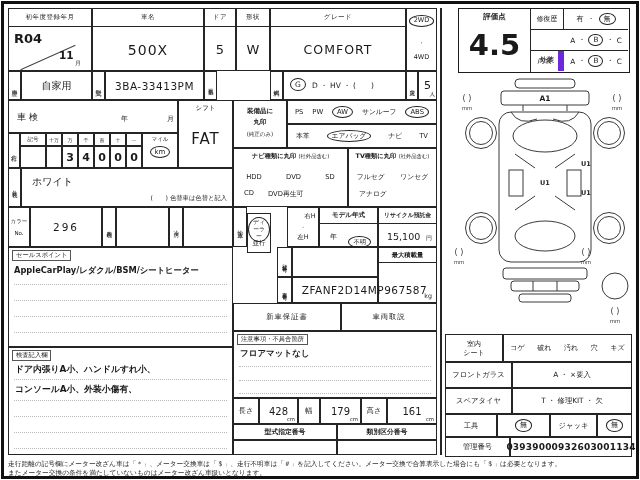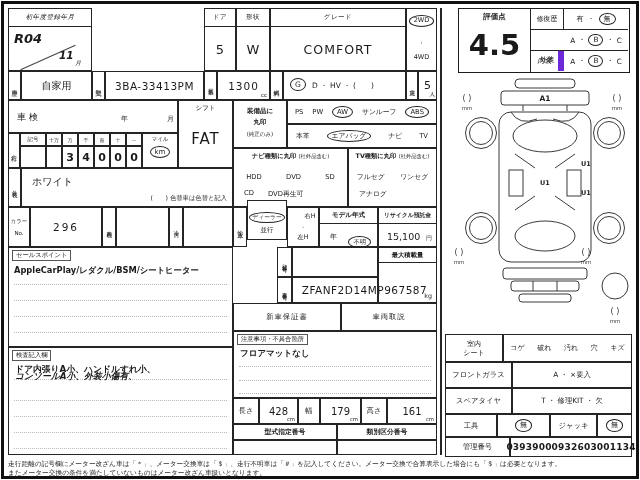--- a/index.html
+++ b/index.html
@@ -17,27 +17,31 @@
   .tab{position:absolute;border:1px solid #555;font-size:6.3px;padding:1px 3px;background:#fff;line-height:1.1;}
   .big{font-weight:bold;}
   svg text{font-family:"DejaVu Sans","Liberation Sans",sans-serif;}
 </style>
 </head>
 <body>
 
 <div id="stage">
 <div id="frame"></div>
 
-<div class="c" style="left:8px;top:8px;width:84px;height:63px;font-style:italic;">
+<div class="c" style="left:8px;top:8px;width:84px;height:63px;">
   <div class="n cen hd" style="left:0;top:0;width:100%;height:18px;border-bottom:1px solid #252525;">初年度登録年月</div>
   <div class="n" style="left:5px;top:22px;font-size:13px;font-weight:bold;">R04</div>
   <div class="n" style="left:9px;top:48px;width:60px;border-top:1px solid #444;transform:rotate(-24deg);"></div>
   <div class="n" style="left:50px;top:40px;font-size:10.5px;font-weight:bold;">11</div>
   <div class="n" style="left:66px;top:50px;font-size:6px;">月</div>
 </div>
+<div class="c" style="left:92px;top:8px;width:112px;height:63px;">
+  <div class="n cen hd" style="left:0;top:0;width:100%;height:18px;border-bottom:1px solid #252525;">車名</div>
+  <div class="n cen" style="left:0;top:18px;width:100%;height:45px;font-size:14px;letter-spacing:1px;">500X</div>
+</div>
 <div class="c" style="left:204px;top:8px;width:32px;height:63px;">
   <div class="n cen hd" style="left:0;top:0;width:100%;height:18px;border-bottom:1px solid #252525;">ドア</div>
   <div class="n cen" style="left:0;top:18px;width:100%;height:45px;font-size:13px;">5</div>
 </div>
 <div class="c" style="left:236px;top:8px;width:34px;height:63px;">
   <div class="n cen hd" style="left:0;top:0;width:100%;height:18px;border-bottom:1px solid #252525;">形状</div>
   <div class="n cen" style="left:0;top:18px;width:100%;height:45px;font-size:13px;">W</div>
 </div>
 <div class="c" style="left:270px;top:8px;width:136px;height:63px;">
   <div class="n cen hd" style="left:0;top:0;width:100%;height:18px;border-bottom:1px solid #252525;">グレード</div>
@@ -49,24 +53,20 @@
   </div>
   <div class="n" style="left:0;top:30px;width:100%;text-align:center;font-size:6px;">・</div>
   <div class="n" style="left:0;top:44px;width:100%;text-align:center;font-size:6.5px;">4WD</div>
 </div>
 
 <div class="c vt" style="left:8px;top:71px;width:13px;height:29px;font-size:6px;">車歴</div>
 <div class="c cen" style="left:21px;top:71px;width:71px;height:29px;font-size:10px;">自家用</div>
 <div class="c vt" style="left:92px;top:71px;width:13px;height:29px;font-size:6px;">型式</div>
 <div class="c cen" style="left:105px;top:71px;width:99px;height:29px;font-size:10.5px;letter-spacing:.5px;">3BA-33413PM</div>
 <div class="c vt" style="left:204px;top:71px;width:13px;height:29px;font-size:5.5px;">排気量</div>
-<div class="c" style="left:217px;top:71px;width:53px;height:29px;">
-  <div class="n cen" style="left:0;top:0;width:100%;height:100%;font-size:10.5px;letter-spacing:1px;">1300</div>
-  <div class="n" style="right:2px;bottom:1px;font-size:5.5px;">cc</div>
-</div>
 <div class="c vt" style="left:270px;top:71px;width:13px;height:29px;font-size:6px;">燃料</div>
 <div class="c" style="left:283px;top:71px;width:123px;height:29px;">
   <span class="n" style="left:6px;top:6px;font-size:7.5px;"><span class="o">G</span></span>
   <span class="n" style="left:28px;top:9px;font-size:7.5px;">D ・ HV ・ (　　)</span>
 </div>
 <div class="c vt" style="left:406px;top:71px;width:12px;height:29px;font-size:5.5px;">定員</div>
 <div class="c" style="left:418px;top:71px;width:19px;height:29px;">
   <div class="n cen" style="left:0;top:0;width:100%;height:100%;font-size:11px;">5</div>
   <div class="n" style="right:1px;bottom:1px;font-size:5.5px;">人</div>
 </div>
@@ -151,21 +151,21 @@
   <div class="n" style="left:0;top:10px;width:100%;text-align:center;font-size:5.5px;">カラー</div>
   <div class="n" style="left:0;top:22px;width:100%;text-align:center;font-size:5.5px;">No.</div>
 </div>
 <div class="c cen" style="left:30px;top:207px;width:72px;height:40px;font-size:10.5px;letter-spacing:2px;">296</div>
 <div class="c vt" style="left:102px;top:207px;width:14px;height:40px;font-size:5.5px;">内装色</div>
 <div class="c" style="left:116px;top:207px;width:53px;height:40px;"></div>
 <div class="c vt" style="left:169px;top:207px;width:14px;height:40px;font-size:5.5px;">冷房</div>
 <div class="c" style="left:183px;top:207px;width:50px;height:40px;"></div>
 
 <div class="c vt" style="left:233px;top:207px;width:14px;height:40px;font-size:5.5px;">輸入車</div>
-<div class="c" style="left:247px;top:200px;width:40px;height:40px;">
+<div class="c" style="left:247px;top:213px;width:24px;height:40px;">
   <div class="n" style="left:0;top:3px;width:100%;text-align:center;"><span class="o" style="font-size:5.8px;padding:1px 2px;">ディーラー</span></div>
   <div class="n" style="left:0;bottom:4px;width:100%;text-align:center;font-size:6.5px;">並行</div>
 </div>
 <div class="c" style="left:287px;top:207px;width:32px;height:40px;">
   <div class="n" style="left:7px;top:4px;width:100%;text-align:center;font-size:6.5px;">右H</div>
   <div class="n" style="left:0;top:16px;width:100%;text-align:center;font-size:5px;">・</div>
   <div class="n" style="left:0;bottom:4px;width:100%;text-align:center;font-size:6.5px;">左H</div>
 </div>
 <div class="c" style="left:319px;top:207px;width:59px;height:40px;">
   <div class="n cen" style="left:0;top:0;width:100%;height:16px;border-bottom:1px solid #252525;font-size:6.5px;font-weight:bold;">モデル年式</div>
@@ -226,21 +226,21 @@
 
 <div class="c cen" style="left:337px;top:424px;width:100px;height:16px;font-size:6.8px;font-weight:bold;">類別区分番号</div>
 <div class="c cen" style="left:233px;top:424px;width:104px;height:16px;font-size:6.8px;font-weight:bold;">型式指定番号</div>
 <div class="c" style="left:233px;top:440px;width:104px;height:15px;"></div>
 <div class="c" style="left:337px;top:440px;width:100px;height:15px;"></div>
 
 <div class="c" style="left:8px;top:347px;width:225px;height:108px;">
   <div class="tab" style="left:3px;top:2px;">検査記入欄</div>
   <div class="n" style="left:6px;top:16px;font-size:8.8px;font-weight:bold;">ドア内張りA小、ハンドルすれ小、</div>
   <div class="dot" style="top:31px;"></div>
-  <div class="n" style="left:6px;top:23px;font-size:8.8px;font-weight:bold;font-style:italic;">コンソールA小、外装小傷有、</div>
+  <div class="n" style="left:6px;top:36px;font-size:8.8px;font-weight:bold;">コンソールA小、外装小傷有、</div>
   <div class="dot" style="top:52px;"></div>
   <div class="dot" style="top:68px;"></div>
   <div class="dot" style="top:84px;"></div>
   <div class="dot" style="top:100px;"></div>
 </div>
 
 <div class="n" style="left:440px;top:8px;width:2px;height:447px;background:#252525;"></div>
 
 <div class="n" style="left:458px;top:8px;width:172px;height:65px;border:1.5px solid #1d1d1d;box-sizing:border-box;">
   <div class="n" style="left:0;top:0;width:72px;height:100%;border-right:1px solid #252525;">

